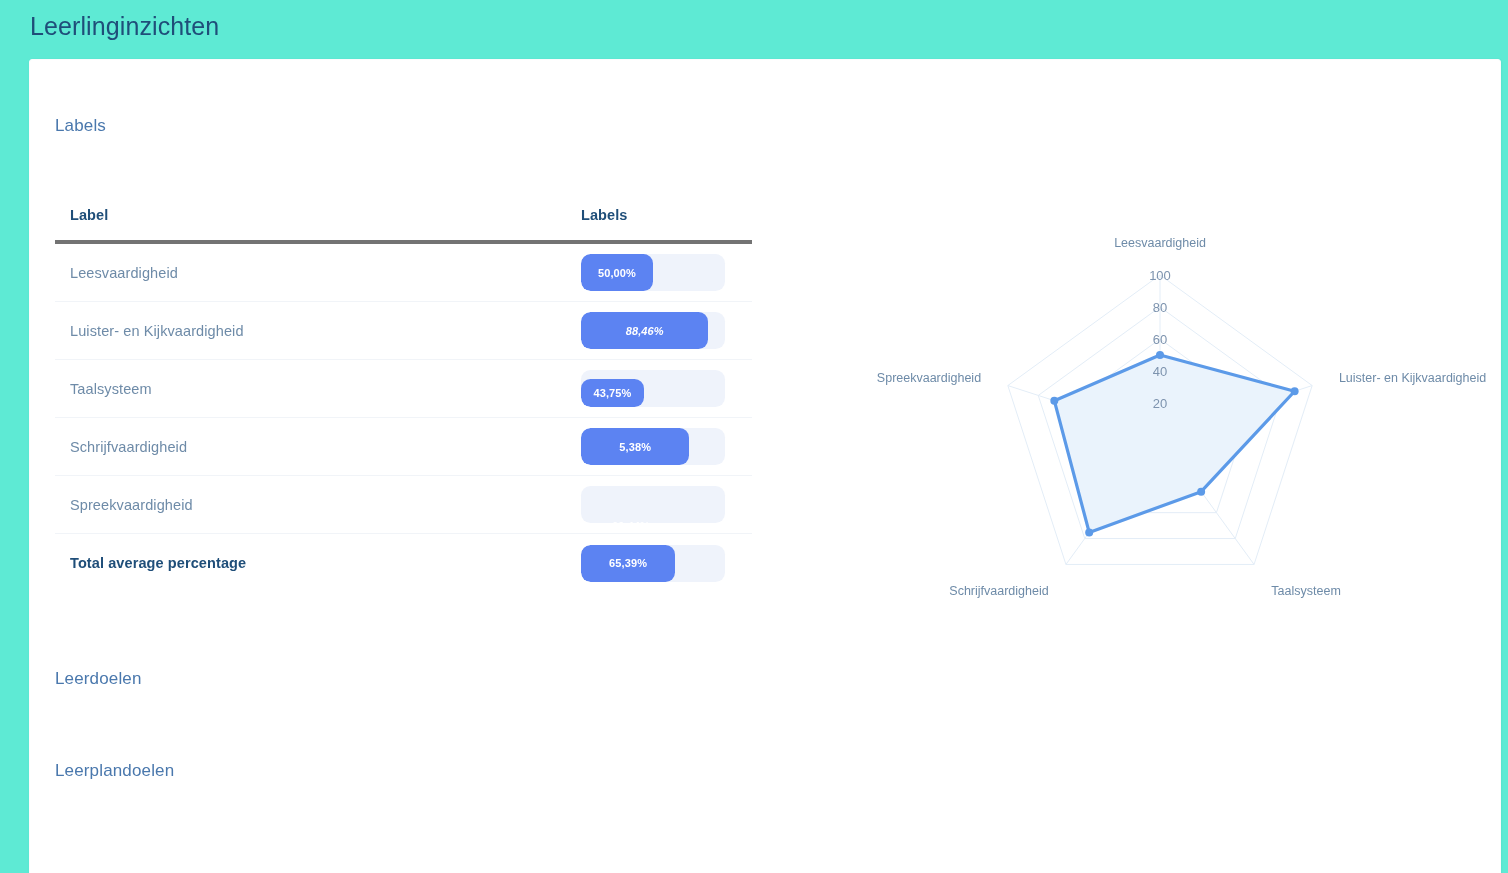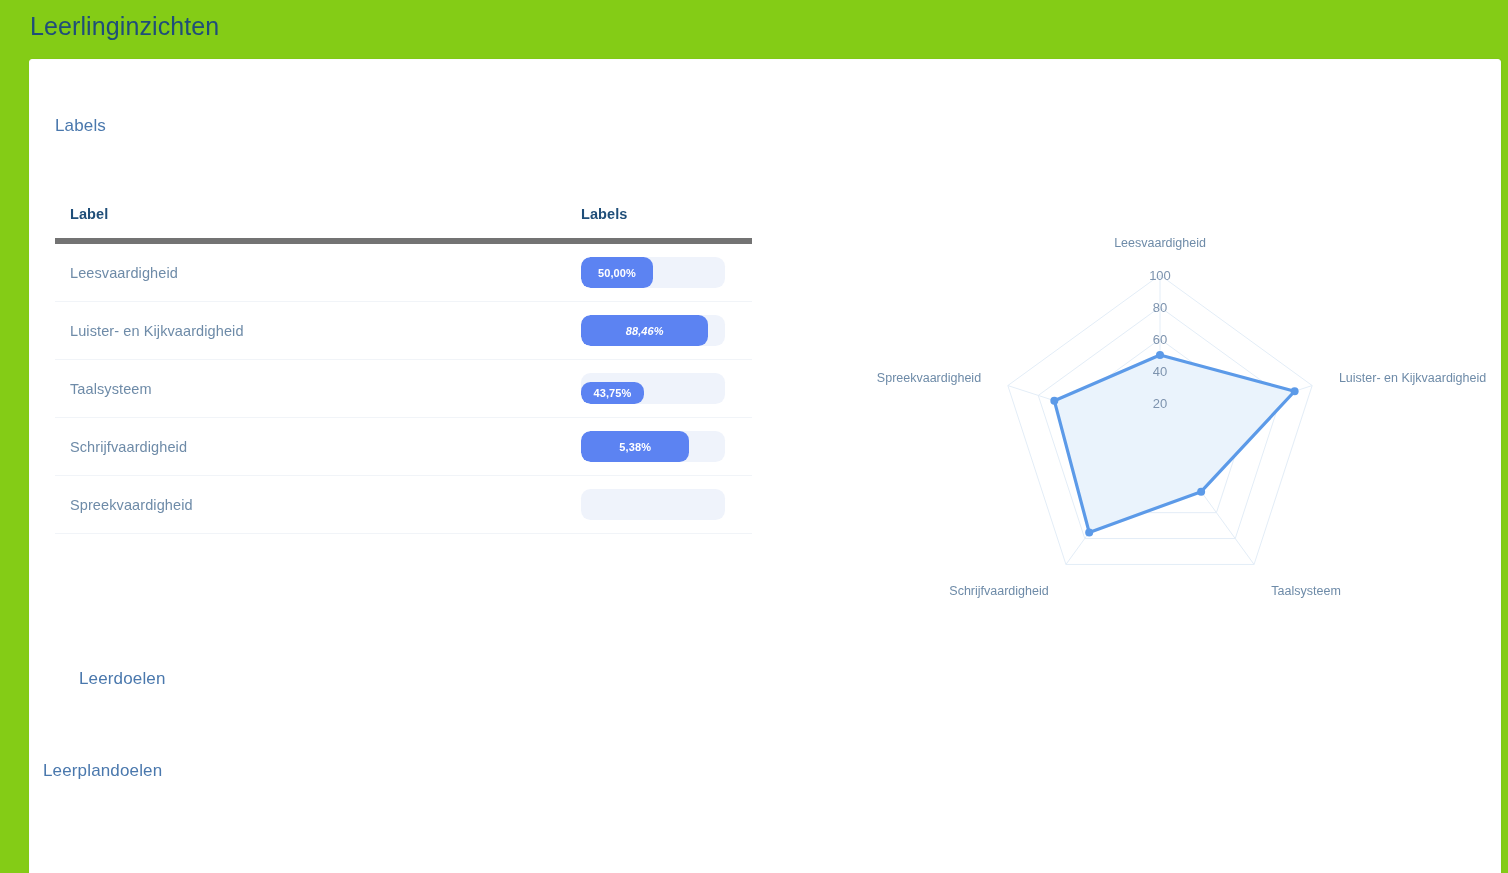--- a/index.html
+++ b/index.html
@@ -9,21 +9,21 @@
     height: 873px;
     background: #ffffff;
     font-family: "Liberation Sans", sans-serif;
     overflow: hidden;
   }
 
   #app {
     position: relative;
     width: 1508px;
     height: 873px;
-    background: #84cc16;
+    background: #5eead4;
   }
 
   
   .page-title {
     position: absolute;
     left: 30px;
     top: 12px;
     font-size: 25px;
     font-weight: 400;
     color: #1f4e79;
@@ -47,40 +47,40 @@
   
   .section-header {
     position: absolute;
     font-size: 17px;
     font-weight: 400;
     color: #4a78ad;
     letter-spacing: 0.15px;
     white-space: nowrap;
   }
   .section-labels  { left: 25px; top: 56px; }
-  .section-goals   { left: 25px; top: 609px; margin-left: 24px; }
-  .section-curric  { left: 13px; top: 701px; }
+  .section-goals   { left: 25px; top: 609px; }
+  .section-curric  { left: 25px; top: 701px; }
 
   
   .table {
     position: absolute;
     left: 25px;
     top: 129px;
     width: 697px;
   }
 
   .trow {
     display: flex;
     align-items: center;
     height: 58px;
     border-bottom: 1px solid #f1f4f8;
   }
   .trow.head {
     height: 55px;
-    border-bottom: 6px solid #737373;
+    border-bottom: 4px solid #737373;
   }
   .trow.total {
     border-bottom: none;
   }
 
   .cell-label {
     width: 526px;
     padding-left: 15px;
     font-size: 14.5px;
     color: #6e8ba8;
@@ -102,21 +102,21 @@
     font-size: 14.5px;
     font-weight: 700;
     color: #1f4e79;
     letter-spacing: 0.1px;
   }
 
   
   .bar-track {
     position: relative;
     width: 144px;
-    height: 31px;
+    height: 37px;
     background: #eff3fb;
     border-radius: 9.5px;
     overflow: hidden;
     text-align: center;
   }
   .bar-fill {
     position: absolute;
     left: 0; top: 0; bottom: 0;
     background: #5c83f2;
     border-radius: 9.5px;
@@ -218,20 +218,30 @@
         <div class="cell-label">Spreekvaardigheid</div>
         <div class="cell-score">
           <div class="bar-track">
             <div class="bar-fill" style="width: 69.44%; margin-top: 40px;">
               <span class="bar-text">69,44%</span>
             </div>
           </div>
         </div>
       </div>
 
+      <div class="trow total">
+        <div class="cell-label">Total average percentage</div>
+        <div class="cell-score">
+          <div class="bar-track">
+            <div class="bar-fill" style="width: 65.39%;">
+              <span class="bar-text">65,39%</span>
+            </div>
+          </div>
+        </div>
+      </div>
 
     </div>
 
     <div class="radar-wrap">
       <svg width="680" height="440" viewBox="0 0 680 440">
         <g id="radar-grid">
             <polygon points="340.00,233.00 370.43,255.11 358.81,290.89 321.19,290.89 309.57,255.11" fill="none" stroke="#e3edf7" stroke-width="1"></polygon>
             <polygon points="340.00,201.00 400.87,245.22 377.62,316.78 302.38,316.78 279.13,245.22" fill="none" stroke="#e3edf7" stroke-width="1"></polygon>
             <polygon points="340.00,169.00 431.30,235.33 396.43,342.67 283.57,342.67 248.70,235.33" fill="none" stroke="#e3edf7" stroke-width="1"></polygon>
             <polygon points="340.00,137.00 461.74,225.45 415.24,368.55 264.76,368.55 218.26,225.45" fill="none" stroke="#e3edf7" stroke-width="1"></polygon>

